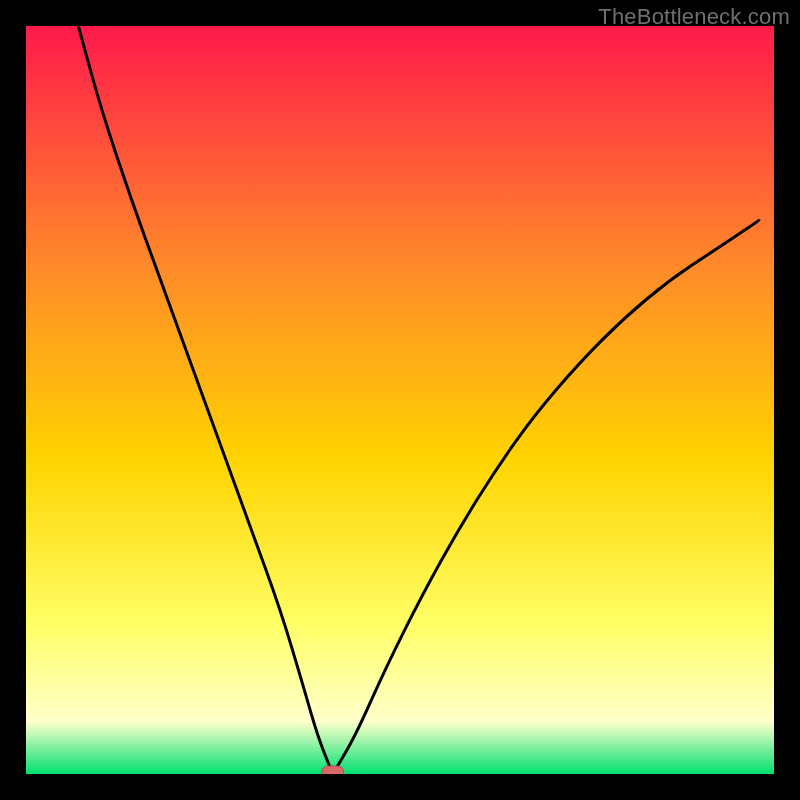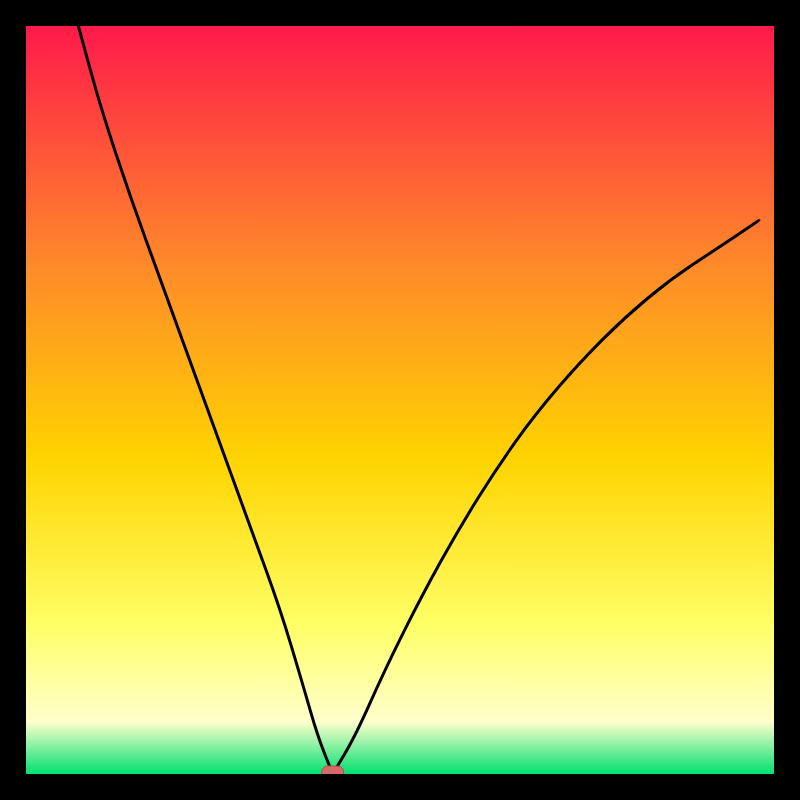--- a/index.html
+++ b/index.html
@@ -55,13 +55,14 @@
     </defs>
 
     <rect x="0" y="0" width="748" height="748" fill="url(#bg)"></rect>
 
     <path id="curve-left" fill="none" stroke-width="3" stroke-linecap="round" d="M 52.36000000000001 0 Q 52.36000000000001 0 63.58 41.139999999999986 Q 74.8 82.27999999999997 89.76 127.15999999999997 Q 104.72000000000001 172.03999999999996 119.68 213.17999999999998 Q 134.64 254.32 149.6 295.46 Q 164.56 336.59999999999997 179.52 377.74 Q 194.48000000000002 418.88 209.44 460.02 Q 224.4 501.15999999999997 239.36 542.3 Q 254.32000000000002 583.44 265.54 620.84 Q 276.76 658.24 284.24 684.4200000000001 Q 291.72 710.6 299.20000000000005 729.3 T 306.68 748" stroke="#000000"></path>
     <path id="curve-right" fill="none" stroke-width="3" stroke-linecap="round" d="M 306.68 748 Q 306.68 748 317.9 729.3 Q 329.12 710.6 344.08 676.94 Q 359.03999999999996 643.28 377.74 605.88 Q 396.44 568.48 415.14 534.8199999999999 Q 433.84 501.15999999999997 452.53999999999996 471.24 Q 471.24 441.32 489.94000000000005 415.14 Q 508.64000000000004 388.96000000000004 531.08 362.78 Q 553.52 336.59999999999997 575.96 314.15999999999997 Q 598.4 291.72 620.8399999999999 273.02 Q 643.28 254.32 665.72 239.35999999999999 Q 688.1600000000001 224.39999999999998 710.6 209.44 T 733.04 194.48000000000002" stroke="#000000"></path>
 
     <rect id="marker" rx="6" ry="6" width="22" height="12" x="295.68" y="740" fill="#d66a6a" stroke="#b84d4d" stroke-width="1"></rect>
   </svg>
 
+  <div class="watermark">TheBottleneck.com</div>
 </div>
 
 </body></html>

